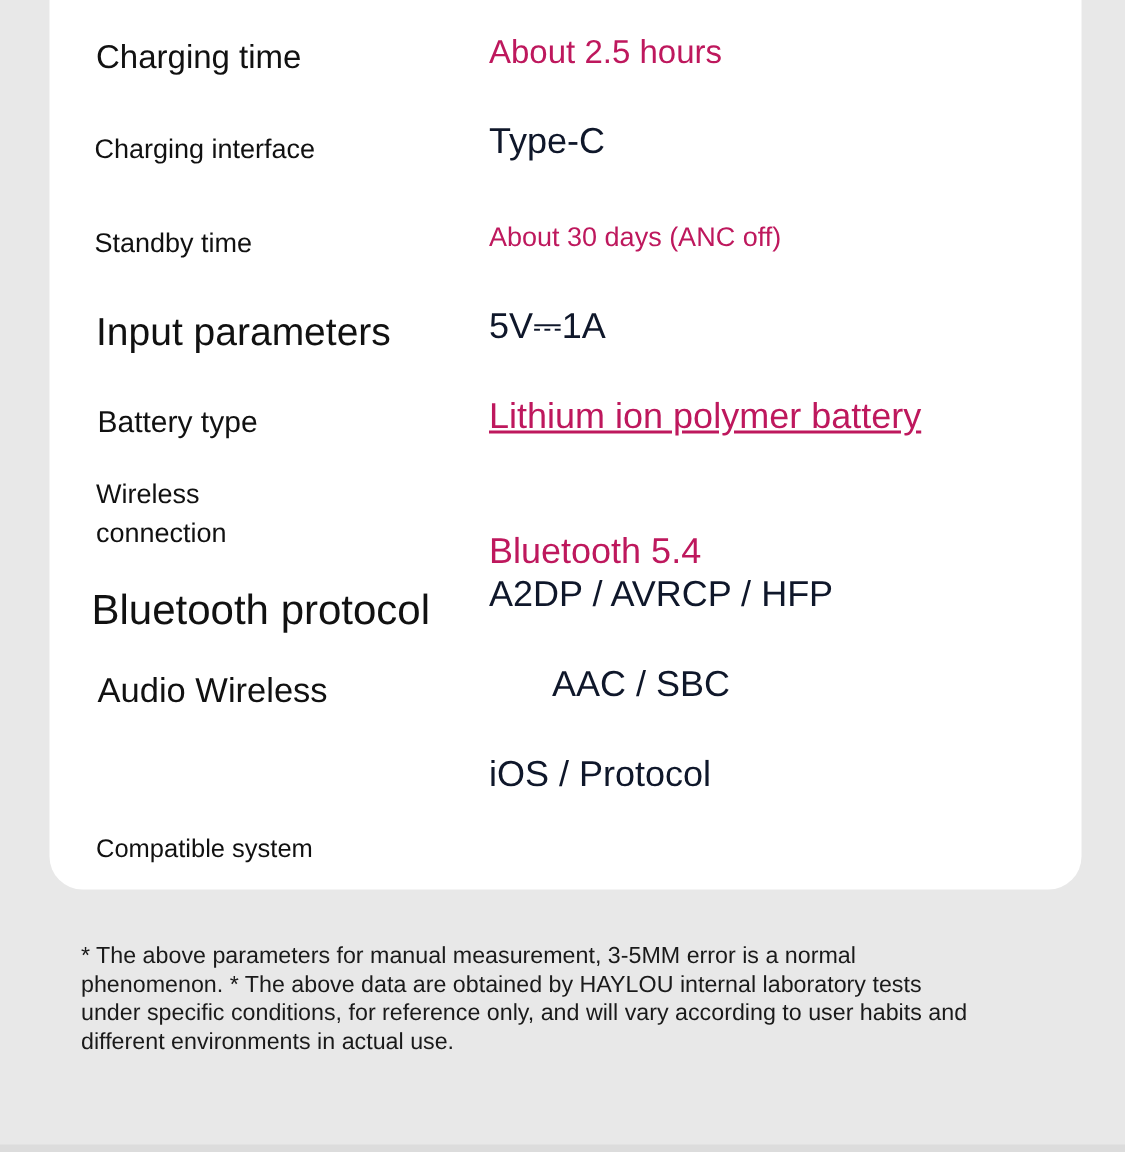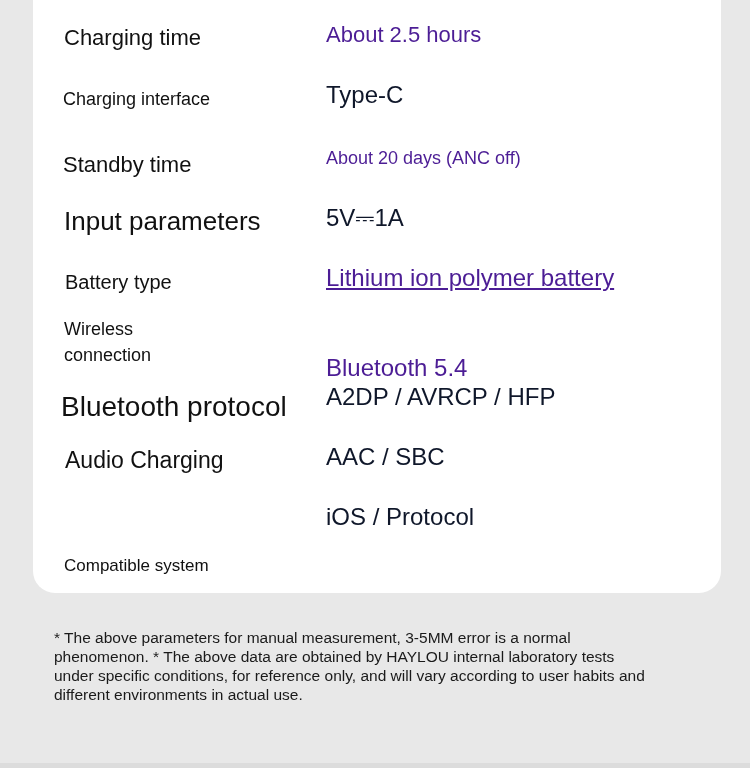--- a/index.html
+++ b/index.html
@@ -8,63 +8,63 @@
     background:#e8e8e8;
     font-family:"Liberation Sans", sans-serif;
     position:relative;
   }
   .card {
     position:absolute; left:33px; top:-30px; width:688px; height:623px;
     background:#ffffff; border-radius:0 0 22px 22px;
   }
   .label { position:absolute; color:#111; white-space:nowrap; }
   .value { position:absolute; left:293px; white-space:nowrap; }
-  .v-dark { color:#4c1d95; }
+  .v-dark { color:#be185d; }
   .v-gray { color:#0f172a; font-size:24px; }
   .footnote {
     position:absolute; left:54px; top:612px; width:600px;
     font-size:15.5px; line-height:19.3px; color:#1a1a1a;
   }
   .bottom-line { position:absolute; left:0; top:763px; width:750px; height:5px; background:#dcdcdc; }
 </style>
 </head>
 <body>
 
 <div class="card">
   <div>
     <span class="label" style="left:31px;top:55px;font-size:22px;">Charging time</span>
     <span class="value v-dark" style="top:52px;font-size:22px;">About 2.5 hours</span>
   </div>
   <div>
     <span class="label" style="left:30px;top:119px;font-size:18px;">Charging interface</span>
     <span class="value v-gray" style="top:111px;">Type-C</span>
   </div>
   <div>
-    <span class="label" style="left:30px;top:182px;font-size:22px;">Standby time</span>
-    <span class="value v-dark" style="top:178px;font-size:18px;">About 20 days (ANC off)</span>
+    <span class="label" style="left:30px;top:182px;font-size:18px;">Standby time</span>
+    <span class="value v-dark" style="top:178px;font-size:18px;">About 30 days (ANC off)</span>
   </div>
   <div>
     <span class="label" style="left:31px;top:236px;font-size:26px;">Input parameters</span>
     <span class="value v-gray" style="top:234px;">5V⎓1A</span>
   </div>
   <div>
     <span class="label" style="left:32px;top:301px;font-size:20px;">Battery type</span>
     <span class="value v-dark" style="top:294px;font-size:24px;text-decoration:underline;">Lithium ion polymer battery</span>
   </div>
   <div>
     <span class="label" style="left:31px;top:346px;font-size:18px;line-height:26px;white-space:normal;width:120px;">Wireless connection</span>
     <span class="value v-dark" style="top:356px;font-size:24px;margin-top:28px;">Bluetooth 5.4</span>
   </div>
   <div>
     <span class="label" style="left:28px;top:421px;font-size:28px;">Bluetooth protocol</span>
     <span class="value v-gray" style="top:413px;">A2DP / AVRCP / HFP</span>
   </div>
   <div>
-    <span class="label" style="left:32px;top:477px;font-size:23px;">Audio Charging</span>
-    <span class="value v-gray" style="top:473px;">AAC / SBC</span>
+    <span class="label" style="left:32px;top:477px;font-size:23px;">Audio Wireless</span>
+    <span class="value v-gray" style="top:473px;margin-left:42px;">AAC / SBC</span>
   </div>
   <div>
     <span class="label" style="left:31px;top:552px;font-size:17px;margin-top:34px;">Compatible system</span>
     <span class="value v-gray" style="top:533px;">iOS / Protocol</span>
   </div>
 </div>
 
 <p class="footnote">* The above parameters for manual measurement, 3-5MM error is a normal phenomenon. * The above data are obtained by HAYLOU internal laboratory tests under specific conditions, for reference only, and will vary according to user habits and different environments in actual use.</p>
 <div class="bottom-line"></div>
 

